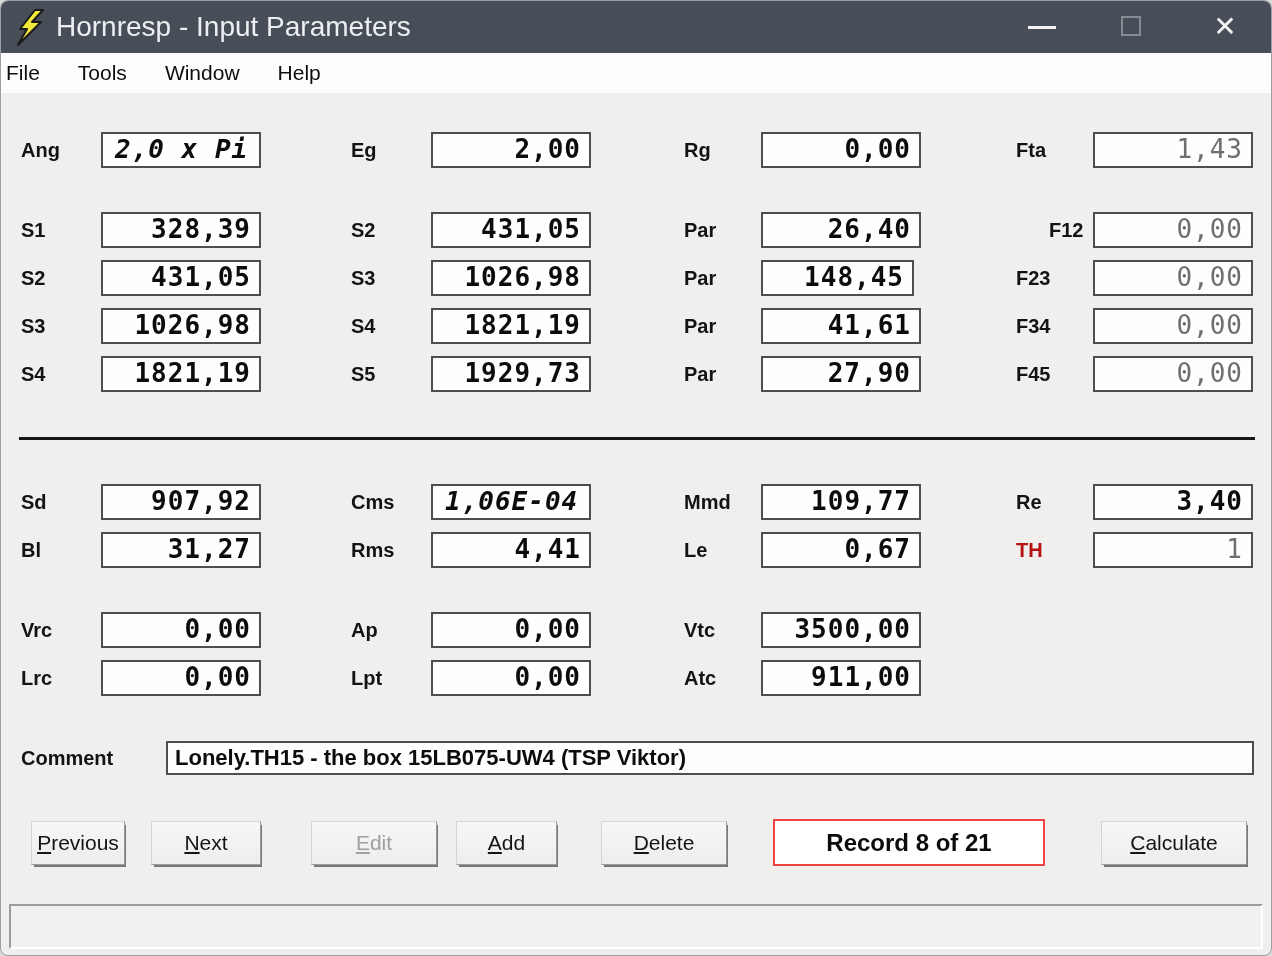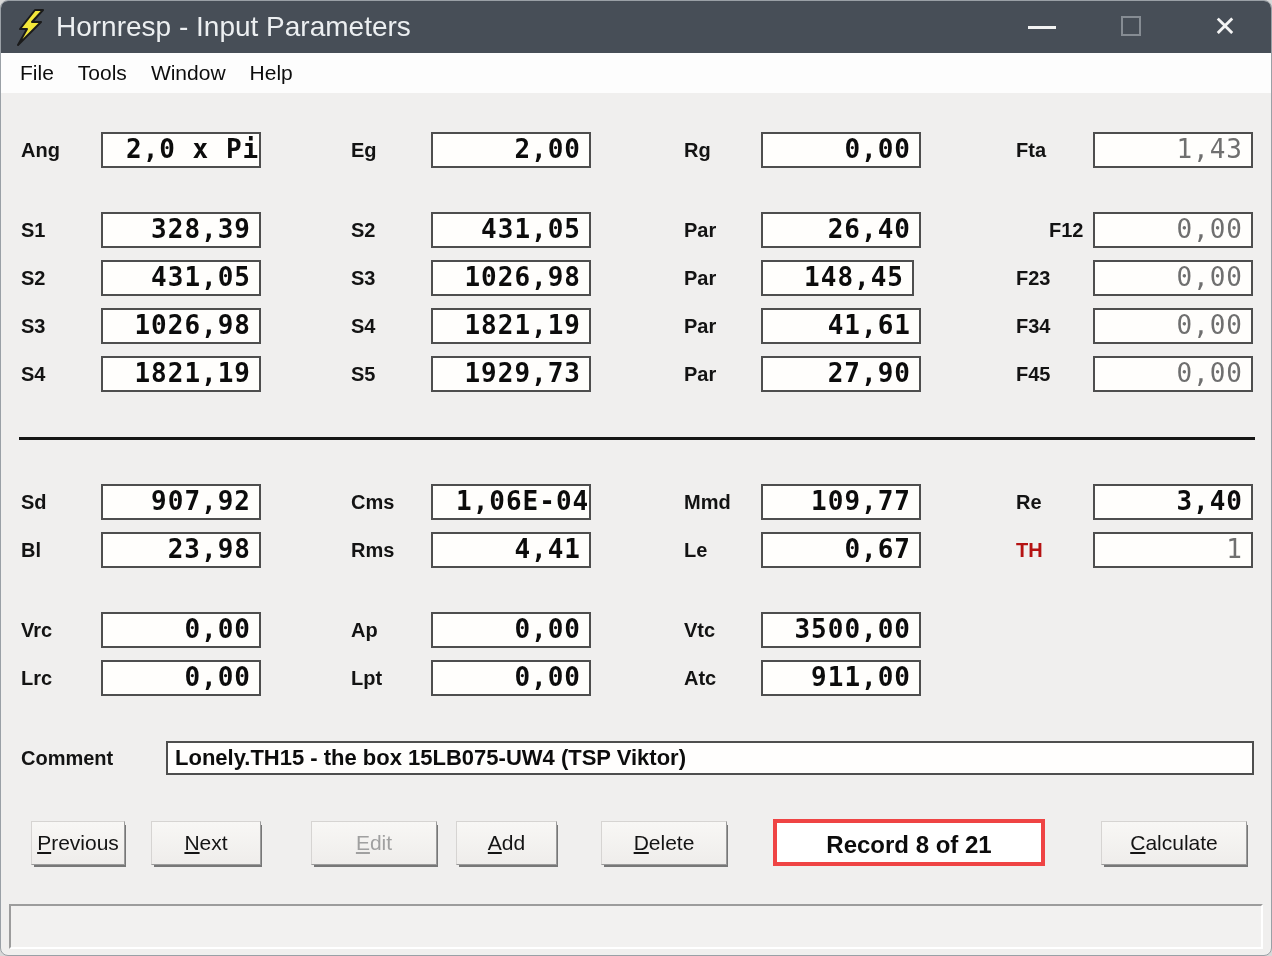--- a/index.html
+++ b/index.html
@@ -14,33 +14,33 @@
   .titlebar { position:absolute; left:0; top:0; width:100%; height:52px; background:#474e57; }
   .app-icon { position:absolute; left:15px; top:8px; width:28px; height:37px; }
   .title-text { position:absolute; left:55px; top:0; height:52px; line-height:52px;
     color:#eceff1; font-size:28px; }
   .win-ctl { position:absolute; top:0; height:52px; width:56px; text-align:center; }
   .ctl-min-bar { position:absolute; left:14px; top:25px; width:28px; height:3px; background:#f2f2f2; }
   .ctl-max-box { position:absolute; left:16px; top:15px; width:20px; height:20px; border:2px solid #868c93; box-sizing:border-box; }
   .ctl-close-x { color:#f4f4f4; font-size:28px; line-height:52px; font-weight:400; }
   
   .menubar { position:absolute; left:0; top:52px; width:100%; height:40px; background:#fdfdfd;
-    display:flex; align-items:center; padding-left:19px; gap:24px; box-sizing:border-box; }
+    display:flex; align-items:center; padding-left:5px; gap:38px; box-sizing:border-box; }
   .menu-item { font-size:21px; color:#0d0d0d; }
   
   .plabel { position:absolute; height:36px; line-height:36px; font-size:20px; font-weight:bold; color:#131313; }
   .plabel.red { color:#b51212; }
   .field {
     position:absolute; height:36px; width:160px; box-sizing:border-box;
     background:#fffefc; border:2px solid #4e4e4e;
     font-family:"DejaVu Sans Mono", monospace; font-weight:bold; font-size:26px;
     letter-spacing:1px; color:#0c0c0c; text-align:right;
     line-height:31px; padding:0 8px 0 4px; overflow:hidden; white-space:nowrap;
   }
-  .field.left { text-align:left; padding-left:23px; }
+  .field.left { text-align:left; padding-left:12px;font-style:italic; }
   .field.disabled { color:#6f6f6f; font-weight:normal; }
   .divider { position:absolute; left:18px; top:436px; width:1236px; height:3px; background:#161616; }
   
   .comment-field {
     position:absolute; left:165px; top:740px; width:1088px; height:34px; box-sizing:border-box;
     background:#fffefd; border:2px solid #4e4e4e;
     font-size:22px; font-weight:bold; color:#0c0c0c; line-height:30px; padding-left:7px;
     overflow:hidden; white-space:nowrap;
   }
   
@@ -48,21 +48,21 @@
     position:absolute; top:820px; height:44px; box-sizing:border-box;
     background:linear-gradient(#f8f7f5,#efedeb);
     border:1px solid #9b9b9b; border-top-color:#d6d4d2; border-left-color:#d6d4d2;
     box-shadow:2px 3px 0 -1px #777777;
     font-size:21px; color:#141414; text-align:center; line-height:42px; cursor:default;
   }
   .btn::first-letter { text-decoration:underline; }
   .btn.disabled { color:#a0a0a0; }
   .record {
     position:absolute; top:818px; left:772px; width:272px; height:47px; box-sizing:border-box;
-    background:#ffffff; border:4px solid #ef4444;
+    background:#ffffff; border:2px solid #ef4444;
     font-size:24px; font-weight:bold; color:#0c0c0c; text-align:center; line-height:43px;
   }
   
   .statusbar {
     position:absolute; left:8px; top:903px; width:1254px; height:45px; box-sizing:border-box;
     background:#f2f1f0; border:2px solid; border-color:#9c9c9c #ffffff #ffffff #9c9c9c;
   }
 </style>
 </head>
 <body>
@@ -135,21 +135,21 @@
       <div class="field disabled" style="left: 1092px; top: 355px; width: 160px;">0,00</div>
       <span class="plabel" style="left: 20px; top: 483px;">Sd</span>
       <div class="field" style="left: 100px; top: 483px; width: 160px;">907,92</div>
       <span class="plabel" style="left: 350px; top: 483px;">Cms</span>
       <div class="field left" style="left: 430px; top: 483px; width: 160px;">1,06E-04</div>
       <span class="plabel" style="left: 683px; top: 483px;">Mmd</span>
       <div class="field" style="left: 760px; top: 483px; width: 160px;">109,77</div>
       <span class="plabel" style="left: 1015px; top: 483px;">Re</span>
       <div class="field" style="left: 1092px; top: 483px; width: 160px;">3,40</div>
       <span class="plabel" style="left: 20px; top: 531px;">Bl</span>
-      <div class="field" style="left: 100px; top: 531px; width: 160px;">23,98</div>
+      <div class="field" style="left: 100px; top: 531px; width: 160px;">31,27</div>
       <span class="plabel" style="left: 350px; top: 531px;">Rms</span>
       <div class="field" style="left: 430px; top: 531px; width: 160px;">4,41</div>
       <span class="plabel" style="left: 683px; top: 531px;">Le</span>
       <div class="field" style="left: 760px; top: 531px; width: 160px;">0,67</div>
       <span class="plabel red" style="left: 1015px; top: 531px;">TH</span>
       <div class="field disabled" style="left: 1092px; top: 531px; width: 160px;">1</div>
       <span class="plabel" style="left: 20px; top: 611px;">Vrc</span>
       <div class="field" style="left: 100px; top: 611px; width: 160px;">0,00</div>
       <span class="plabel" style="left: 350px; top: 611px;">Ap</span>
       <div class="field" style="left: 430px; top: 611px; width: 160px;">0,00</div>

